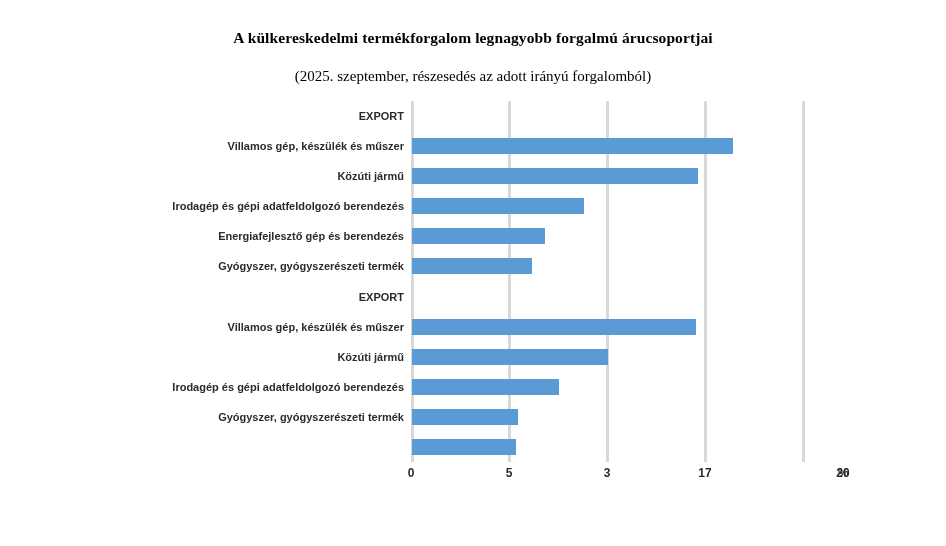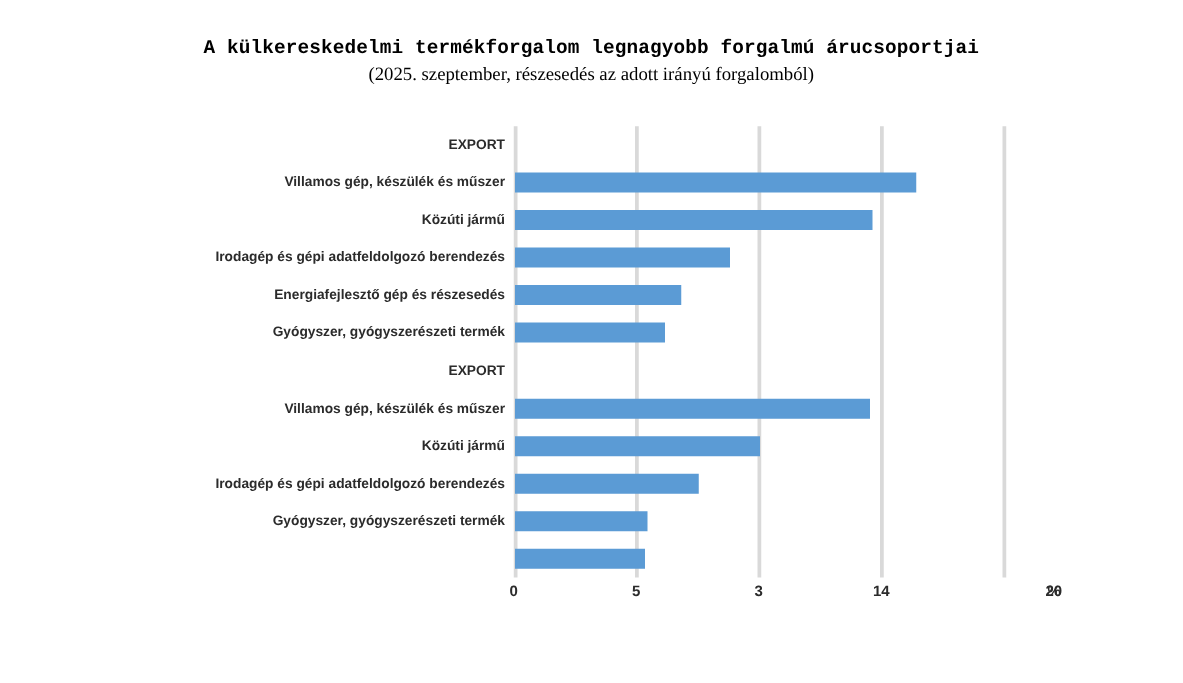--- a/index.html
+++ b/index.html
@@ -21,35 +21,35 @@
 
   
   .title-block {
     position: absolute;
     left: 0;
     top: 28px;
     width: 946px;
     text-align: center;
   }
   .chart-title {
-    font-family: Liberation Mono, monospace;
+    font-family: Liberation Serif, serif;
     font-weight: bold;
     font-size: 15.5px;
     color: #000000;
     letter-spacing: 0.1px;
     line-height: 20px;
     white-space: nowrap;
   }
   .chart-subtitle {
     font-family: "Liberation Serif", serif;
     font-weight: normal;
     font-size: 15px;
     color: #000000;
     line-height: 20px;
-    margin-top: 2px;
+    margin-top: 18px;
     white-space: nowrap;
   }
 
   
   .plot-wrap {
     position: absolute;
     left: 16px;
     top: 0;
     width: 946px;
     height: 510px;
@@ -170,21 +170,21 @@
         </div>
         <div class="row" style="top: 60.1667px; height: 30.0833px;">
           <div class="row-label" style="height: 30.0833px; line-height: 30.0833px;">Közúti jármű</div>
           <div class="bar" style="width: 286.16px; top: 7.04167px; background: rgb(91, 155, 213);"></div>
         </div>
         <div class="row" style="top: 90.25px; height: 30.0833px;">
           <div class="row-label" style="height: 30.0833px; line-height: 30.0833px;">Irodagép és gépi adatfeldolgozó berendezés</div>
           <div class="bar" style="width: 172.48px; top: 7.04167px; background: rgb(91, 155, 213);"></div>
         </div>
         <div class="row" style="top: 120.333px; height: 30.0833px;">
-          <div class="row-label" style="height: 30.0833px; line-height: 30.0833px;">Energiafejlesztő gép és részesedés</div>
+          <div class="row-label" style="height: 30.0833px; line-height: 30.0833px;">Energiafejlesztő gép és berendezés</div>
           <div class="bar" style="width: 133.28px; top: 7.04167px; background: rgb(91, 155, 213);"></div>
         </div>
         <div class="row" style="top: 150.417px; height: 30.0833px;">
           <div class="row-label" style="height: 30.0833px; line-height: 30.0833px;">Gyógyszer, gyógyszerészeti termék</div>
           <div class="bar" style="width: 119.56px; top: 7.04167px; background: rgb(91, 155, 213);"></div>
         </div>
         <div class="row" style="top: 180.5px; height: 30.0833px;">
           <div class="row-label" style="height: 30.0833px; line-height: 30.0833px;">EXPORT</div>
         </div>
         <div class="row" style="top: 210.583px; height: 30.0833px;">
@@ -205,18 +205,18 @@
         </div>
         <div class="row" style="top: 330.917px; height: 30.0833px;">
           <div class="bar" style="width: 103.88px; top: 7.04167px; background: rgb(91, 155, 213);"></div>
         </div>
       </div>
     <div class="xaxis-layer" id="xaxis-layer">
       <div class="xunit">%</div>
     <div class="xtick" style="left: 395px;">0</div>
         <div class="xtick" style="left: 493px;">5</div>
         <div class="xtick" style="left: 591px;">3</div>
-        <div class="xtick" style="left: 689px;">14</div>
+        <div class="xtick" style="left: 689px;">17</div>
         <div class="xtick" style="left: 787px; margin-left: 40px;">20</div>
       </div>
   </div>
 
 </div>
 
 </body></html>

